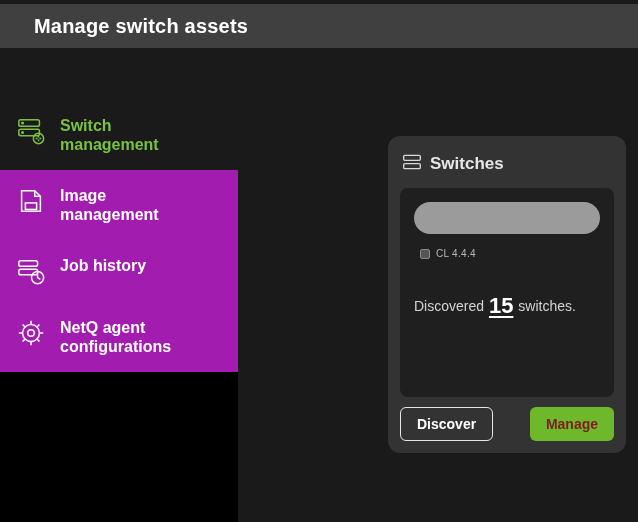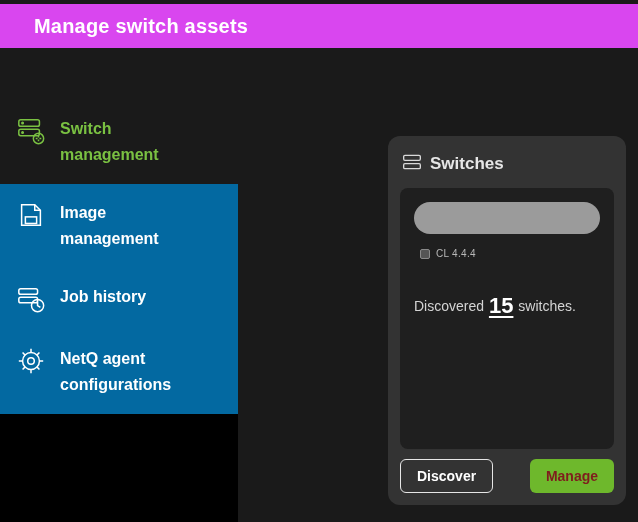--- a/index.html
+++ b/index.html
@@ -5,21 +5,21 @@
   * { box-sizing: border-box; margin: 0; padding: 0; }
   html, body { width: 638px; height: 522px; }
   body {
     background: #1a1a1a;
     font-family: "Segoe UI", Arial, sans-serif;
     color: #fff;
     overflow: hidden;
   }
   .titlebar {
     height: 48px;
-    background: #d946ef;
+    background: #404040;
     border-top: 4px solid #1a1a1a;
     display: flex;
     align-items: center;
     padding-left: 34px;
   }
   .titlebar h1 {
     font-size: 20px;
     font-weight: 600;
     letter-spacing: 0.2px;
   }
@@ -38,39 +38,39 @@
     margin-top: -52px;
     margin-bottom: 0;
   }
   .nav { list-style: none; }
   .nav-item {
     display: flex;
     align-items: flex-start;
     gap: 14px;
     padding: 16px 16px 16px 16px;
     cursor: pointer;
-    background: #0369a1;
+    background: #a21caf;
   }
   .nav-item.active {
     background: #1a1a1a;
   }
   .nav-item.active .nav-label { color: #7ac142; }
   .nav-item.active svg { stroke: #7ac142; }
   .nav-icon {
     width: 30px;
     height: 30px;
     flex: 0 0 30px;
     display: flex;
     align-items: flex-start;
     justify-content: center;
   }
   .nav-icon svg { stroke: #fff; fill: none; stroke-width: 1.6; }
   .nav-label {
     font-size: 16px;
-    line-height: 26px;
+    line-height: 19px;
     font-weight: 600;
     color: #fff;
   }
   .content {
     flex: 1;
     position: relative;
     background: #1a1a1a;
   }
   .card {
     position: absolute;
@@ -119,21 +119,21 @@
     border-radius: 2px;
   }
   .chk-label {
     font-size: 10px;
     color: #b8b8b8;
     letter-spacing: 0.3px;
   }
   .discovered {
     font-size: 14px;
     color: #d4d4d4;
-    margin-bottom: 104px;
+    margin-bottom: 52px;
   }
   .discovered .count {
     font-size: 22px;
     font-weight: 800;
     color: #fff;
     text-decoration: underline;
     text-underline-offset: 3px;
     vertical-align: -2px;
     padding: 0 1px;
   }

